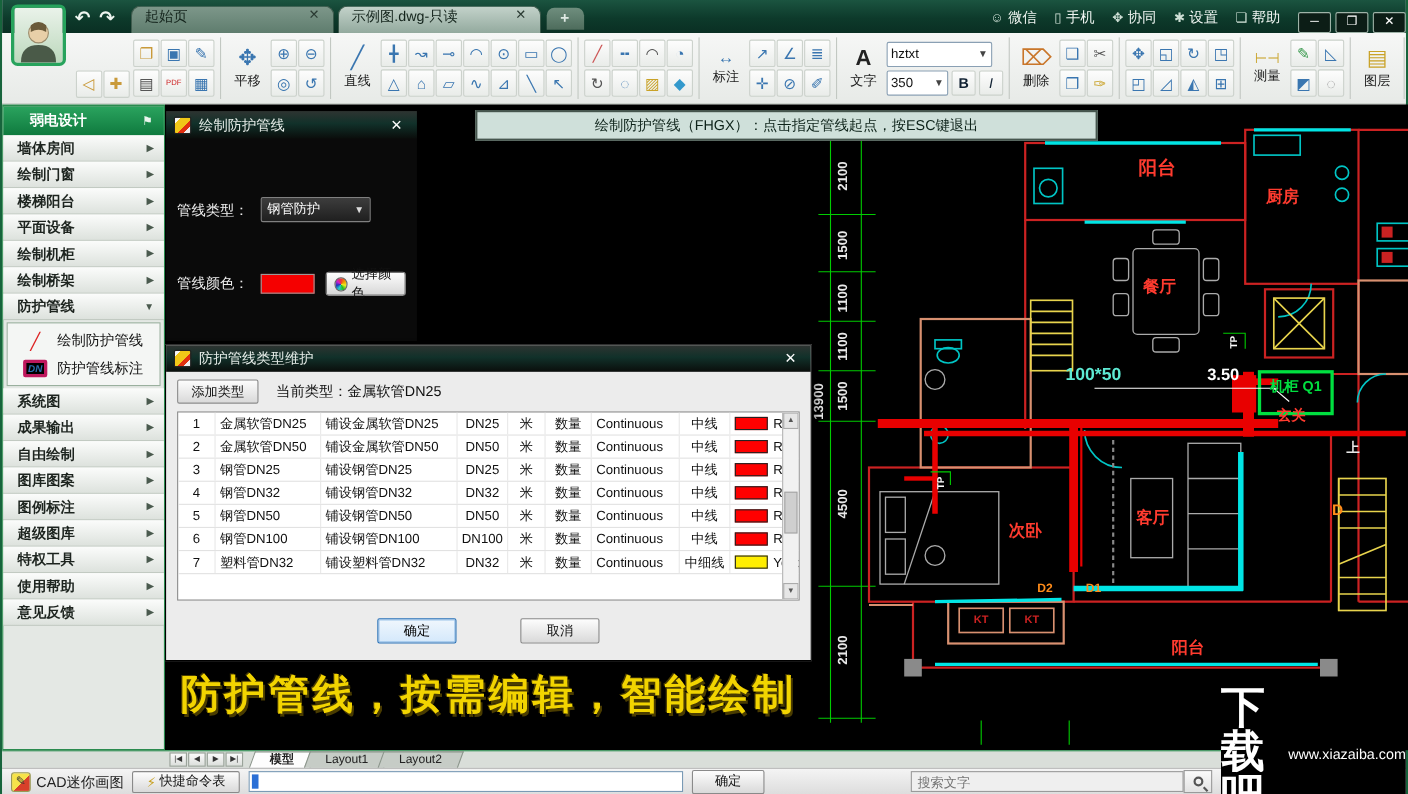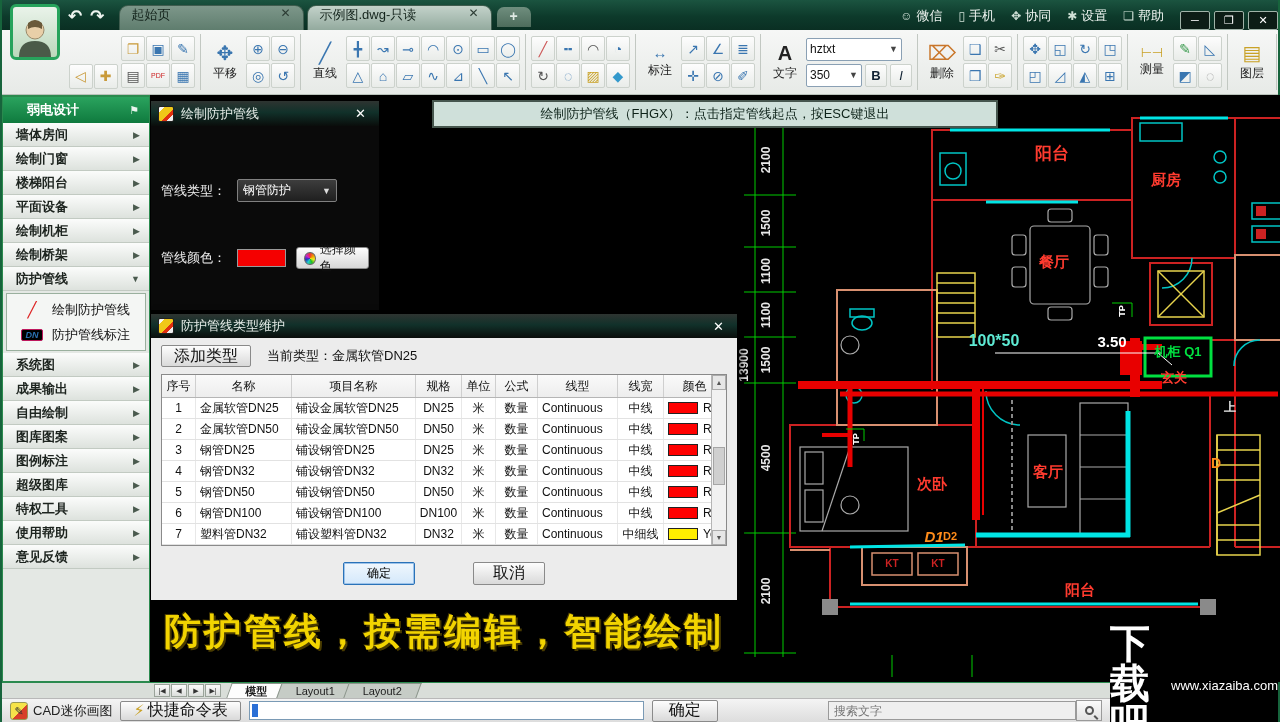--- a/index.html
+++ b/index.html
@@ -62,21 +62,21 @@
   .sb-head { height:26px; background:linear-gradient(180deg,#2aa35e,#0f7a3e); color:#fff; font-size:13px; font-weight:bold;
     display:flex; align-items:center; padding:0 10px 0 24px; }
   .sb-head .pin { margin-left:auto; font-size:11px; color:#eaf5ee; }
   .sb-item { height:24px; display:flex; align-items:center; padding:0 9px 0 13px; font-size:13px; font-weight:bold; color:#1d241f;
     background:linear-gradient(180deg,#fbfcfb,#dde2dd); border-bottom:1px solid #c2cac2; }
   .sb-item .arr { margin-left:auto; font-size:9px; color:#4a5a4e; }
   .sb-sub { background:#f4f6f4; border:1px solid #9ab09e; margin:2px 3px; padding:3px 0; }
   .sb-sub-item { height:25px; display:flex; align-items:center; gap:9px; padding:0 8px 0 14px; font-size:13px; color:#111; }
   .sb-sub-item .sic { width:22px; text-align:center; font-weight:bold; }
   .sic.slash { color:#d22; font-size:15px; }
-  .sic.dn { color:#2a6fb0; font-size:9px; border:1px solid #be185d; border-radius:2px; padding:0 1px;
+  .sic.dn { color:#2a6fb0; font-size:9px; border:3px solid #be185d; border-radius:2px; padding:0 1px;
     background:#000000; font-style:italic; }
 
   
   .canvas { position:absolute; left:148px; top:95px; width:1132px; height:587px; background:#000; overflow:hidden; }
   .canvas svg.plan { position:absolute; left:0; top:0; }
   .dlabel { position:absolute; font-weight:bold; white-space:nowrap; transform:translate(-50%,-50%); line-height:1; }
   .dlabel.rot { transform:translate(-50%,-50%) rotate(-90deg); }
   .msgbar { position:absolute; left:282px; top:5px; width:566px; height:28px; background:#cfe0da;
     border:2px solid #46564e; color:#0e231a; font-size:13px; display:flex; align-items:center; justify-content:center; }
   .promo { position:absolute; left:14px; top:512px; color:#f2d400; font-size:37px; font-weight:900; letter-spacing:3px;
@@ -105,21 +105,21 @@
     background:conic-gradient(#e33,#e90,#ee2,#2b2,#2cc,#23b,#c2c,#e33); border:1px solid #666; }
   .inp { height:20px; background:#fff; border:1px solid #8aa0b4; color:#111; font-size:12px; padding:0 4px; }
   .d1-bottom { display:flex; align-items:center; border-top:1px solid #86efac; padding-top:12px; }
   .cb { width:13px; height:13px; background:#f4f8fb; border:1px solid #7a9ab5; margin-right:6px; }
   .vline { width:1px; height:26px; background:#2e2e2e; margin:0 12px; }
   .btn-dark { height:24px; padding:0 10px; background:linear-gradient(180deg,#4d534f,#242826); border:1px solid #9aa59e;
     border-radius:3px; color:#fff; font-size:12px; display:flex; align-items:center; }
 
   #dlg2 { left:0; top:218px; width:588px; height:288px; background:#ececec; }
   .d2-top { display:flex; align-items:center; gap:16px; padding:7px 10px 5px; }
-  .btn-std { height:22px; padding:0 12px; border:1px solid #8a8a8a; border-radius:2px; font-size:16px; color:#111;
+  .btn-std { height:22px; padding:0 12px; border:1px solid #8a8a8a; border-radius:2px; font-size:12px; color:#111;
     background:linear-gradient(180deg,#fdfdfd,#d9d9d9); display:flex; align-items:center; }
   .cur-type { font-size:13px; color:#111; }
   .tblwrap { position:relative; margin:2px 10px 0; height:172px; background:#fff; border:1px solid #8a8a8a; overflow:hidden; }
   .trow { display:grid; grid-template-columns:34px 96px 124px 46px 34px 42px 80px 46px auto; height:21px; align-items:center;
     border-bottom:1px solid #e2e2e2; font-size:12px; color:#111; }
   .trow.head { height:23px; background:linear-gradient(180deg,#fafafa,#ededed); border-bottom:1px solid #b5b5b5; font-size:12px; }
   .trow > span { display:flex; align-items:center; height:100%; border-right:1px solid #e8e8e8; padding:0 4px; }
   .trow.head > span { justify-content:center; border-right:1px solid #cfcfcf; }
   .trow .c-c { justify-content:center; }
   .rsw { width:30px; height:12px; border:1px solid #222; margin-right:5px; flex:none; }
@@ -749,21 +749,21 @@
         <span class="dlabel" style="left: 1016px; top: 84px; color: rgb(255, 59, 47); font-size: 15px;">厨房</span>
         <span class="dlabel" style="left: 904px; top: 166px; color: rgb(255, 59, 47); font-size: 15px;">餐厅</span>
         <span class="dlabel" style="left: 844px; top: 246px; color: #5eead4; font-size: 16px;">100*50</span>
         <span class="dlabel" style="left: 962px; top: 246px; color: rgb(255, 255, 255); font-size: 15px;">3.50</span>
         <span class="dlabel" style="left: 1028px; top: 256px; color: rgb(0, 224, 64); font-size: 13px;">机柜 Q1</span>
         <span class="dlabel" style="left: 1024px; top: 282px; color: rgb(255, 59, 47); font-size: 13px;">玄关</span>
         <span class="dlabel" style="left: 782px; top: 388px; color: rgb(255, 59, 47); font-size: 15px;">次卧</span>
         <span class="dlabel" style="left: 898px; top: 376px; color: rgb(255, 59, 47); font-size: 15px;">客厅</span>
         <span class="dlabel" style="left: 930px; top: 494px; color: rgb(255, 59, 47); font-size: 15px;">阳台</span>
         <span class="dlabel" style="left: 800px; top: 441px; color: rgb(255, 140, 26); font-size: 11px;">D2</span>
-        <span class="dlabel" style="left: 784px; top: 441px; color: rgb(255, 140, 26); font-size: 15px; font-style: italic;">D1</span>
+        <span class="dlabel" style="left: 844px; top: 441px; color: rgb(255, 140, 26); font-size: 11px;">D1</span>
         <span class="dlabel" style="left: 742px; top: 469px; color: rgb(204, 34, 34); font-size: 10px;">KT</span>
         <span class="dlabel" style="left: 788px; top: 469px; color: rgb(204, 34, 34); font-size: 10px;">KT</span>
         <span class="dlabel" style="left: 1066px; top: 368px; color: rgb(255, 140, 26); font-size: 14px;">D</span>
         <span class="dlabel" style="left: 1080px; top: 312px; color: rgb(232, 232, 232); font-size: 12px;">上</span>
         <span class="dlabel rot" style="left: 972px; top: 216px; color: rgb(255, 255, 255); font-size: 9px;">TP</span>
         <span class="dlabel rot" style="left: 706px; top: 344px; color: rgb(255, 255, 255); font-size: 9px;">TP</span>
         <span class="dlabel rot" style="left: 616px; top: 65px; color: rgb(232, 232, 232); font-size: 12px;">2100</span>
         <span class="dlabel rot" style="left: 616px; top: 128px; color: rgb(232, 232, 232); font-size: 12px;">1500</span>
         <span class="dlabel rot" style="left: 616px; top: 176px; color: rgb(232, 232, 232); font-size: 12px;">1100</span>
         <span class="dlabel rot" style="left: 616px; top: 220px; color: rgb(232, 232, 232); font-size: 12px;">1100</span>
@@ -817,31 +817,20 @@
       <div class="dlg-tb" style="height:24px">
         <span class="dlg-logo"></span>
         <span class="dlg-title">防护管线类型维护</span>
         <span class="dlg-x">✕</span>
       </div>
       <div class="d2-top">
         <span class="btn-std">添加类型</span>
         <span class="cur-type">当前类型：金属软管DN25</span>
       </div>
       <div class="tblwrap">
-        <div class="trow head" id="tblHead">
-            <span>序号</span>
-            <span>名称</span>
-            <span>项目名称</span>
-            <span>规格</span>
-            <span>单位</span>
-            <span>公式</span>
-            <span>线型</span>
-            <span>线宽</span>
-            <span>颜色</span>
-          </div>
         <div id="tblBody">
             <div class="trow">
               <span class="c-c">1</span>
               <span>金属软管DN25</span>
               <span>铺设金属软管DN25</span>
               <span class="c-c">DN25</span>
               <span class="c-c">米</span>
               <span class="c-c">数量</span>
               <span>Continuous</span>
               <span class="c-c">中线</span>

